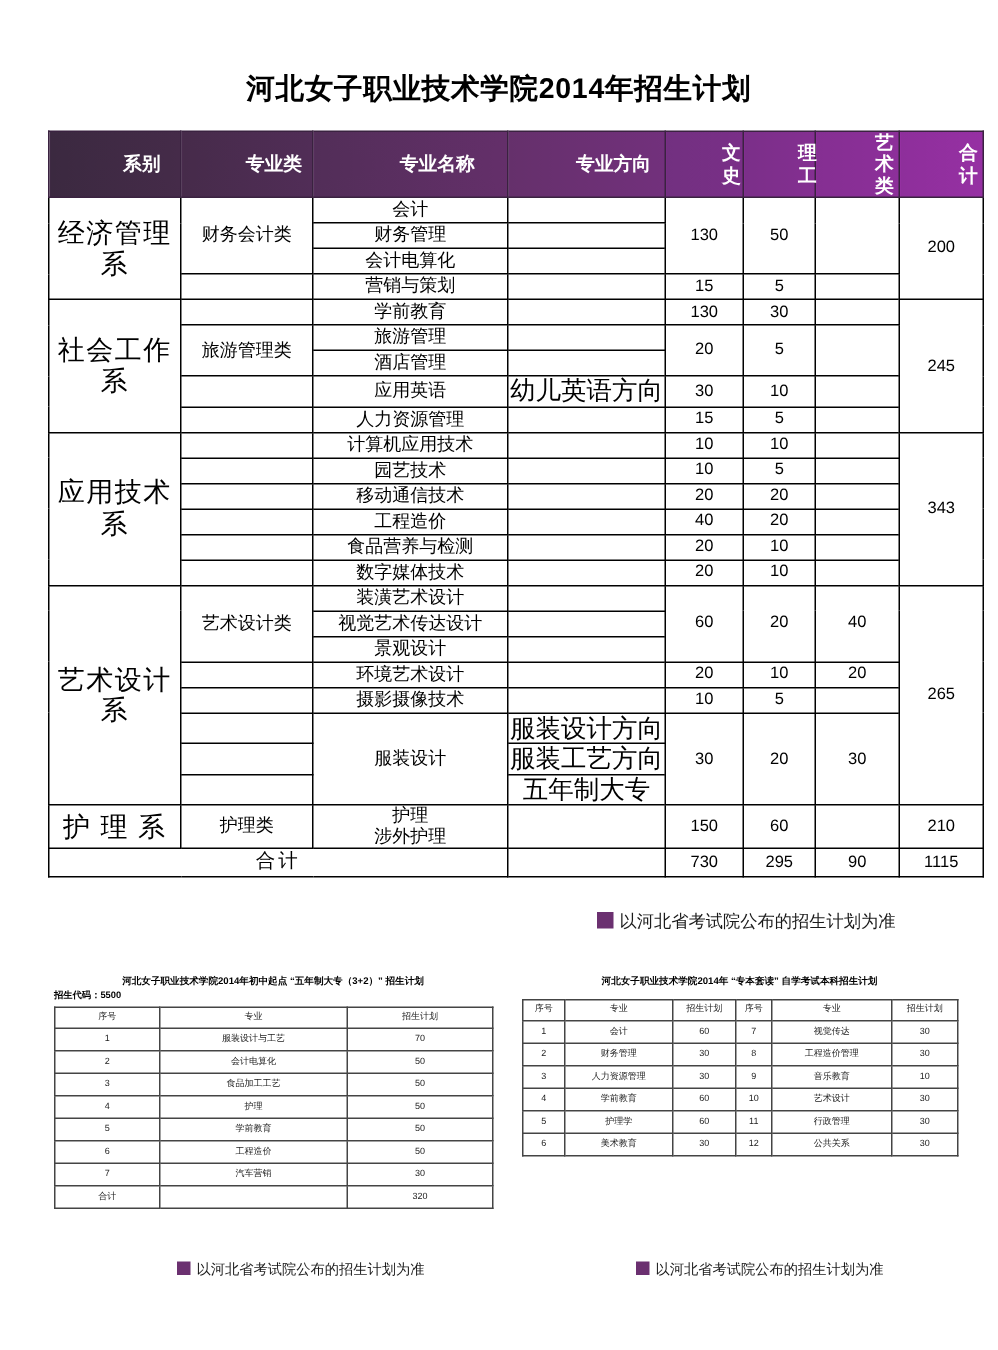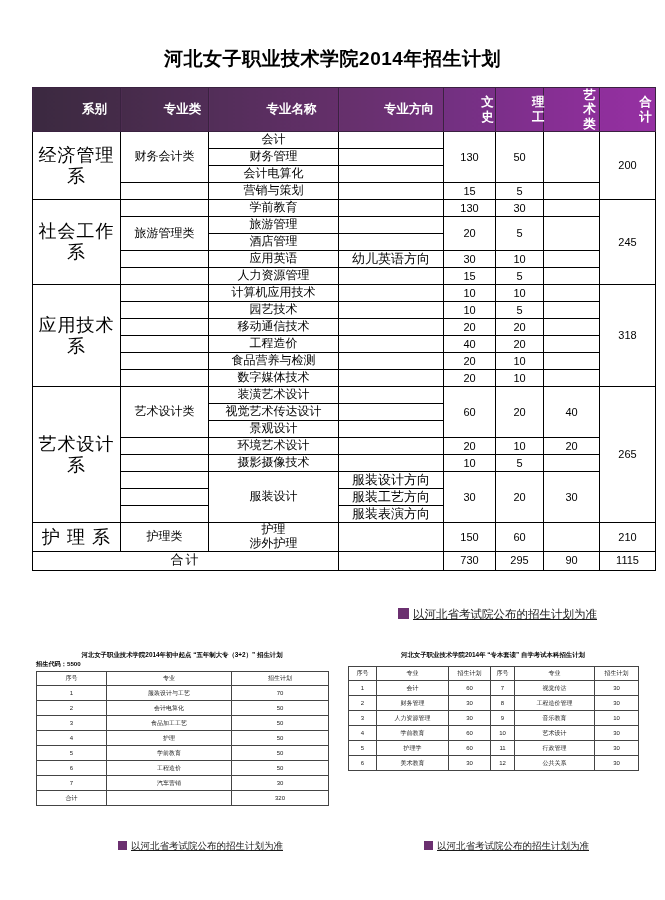--- a/index.html
+++ b/index.html
@@ -63,33 +63,32 @@
   table.main thead th.h3 { background: linear-gradient(to right, #522e58, #642f6a); }
   table.main thead th.h4 { background: linear-gradient(to right, #65306b, #72307c); }
   table.main thead th.h5 { background: linear-gradient(to right, #723080, #7a2f88); }
   table.main thead th.h6 { background: linear-gradient(to right, #7b2f89, #842f91); }
   table.main thead th.h7 { background: linear-gradient(to right, #852f92, #8d2f9a); }
   table.main thead th.h8 { background: linear-gradient(to right, #8e2f9b, #9630a3); }
 
   td.dept { font-size: 18px; letter-spacing: 1px; }
   td.cat  { font-size: 12px; margin-top: 40px; }
   td.major { text-align: left; padding-left: 5px; font-size: 12px; }
-  td.dir   { text-align: center; font-size: 13px; }
+  td.dir   { text-align: center; font-size: 17px; }
   td.num   { font-size: 11px; }
   td.total-num { font-size: 11px; }
   tr.grand td { height: 19px; }
   td.grand-label { font-size: 13px; letter-spacing: 2px; }
 
   
   .note {
     position: absolute;
     font-size: 11.5px;
     color: #1a1a1a;
     white-space: nowrap;
-    text-decoration: underline;
   }
   .note .sq {
     display: inline-block;
     width: 11px; height: 11px;
     background: #6b3070;
     vertical-align: -1px;
     margin-right: 4px;
   }
   .note-main { left: 398px; top: 607px; }
 
@@ -236,21 +235,21 @@
             <td class="num"></td>
           </tr>
           <tr>
             <td class="dept" rowspan="6">应用技术系</td>
             <td class="cat"></td>
             <td class="major">计算机应用技术</td>
             <td class="dir"></td>
             <td class="num">10</td>
             <td class="num">10</td>
             <td class="num"></td>
-            <td class="total-num" rowspan="6">318</td>
+            <td class="total-num" rowspan="6">343</td>
           </tr>
           <tr>
             <td class="cat"></td>
             <td class="major">园艺技术</td>
             <td class="dir"></td>
             <td class="num">10</td>
             <td class="num">5</td>
             <td class="num"></td>
           </tr>
           <tr>
@@ -326,21 +325,21 @@
             <td class="num" rowspan="3">30</td>
             <td class="num" rowspan="3">20</td>
             <td class="num" rowspan="3">30</td>
           </tr>
           <tr>
             <td class="cat"></td>
             <td class="dir">服装工艺方向</td>
           </tr>
           <tr>
             <td class="cat"></td>
-            <td class="dir">服装表演方向</td>
+            <td class="dir">五年制大专</td>
           </tr>
           <tr>
             <td class="dept">护 理 系</td>
             <td class="cat">护理类</td>
             <td class="major">护理<br>涉外护理</td>
             <td class="dir"></td>
             <td class="num">150</td>
             <td class="num">60</td>
             <td class="num"></td>
             <td class="total-num">210</td>

